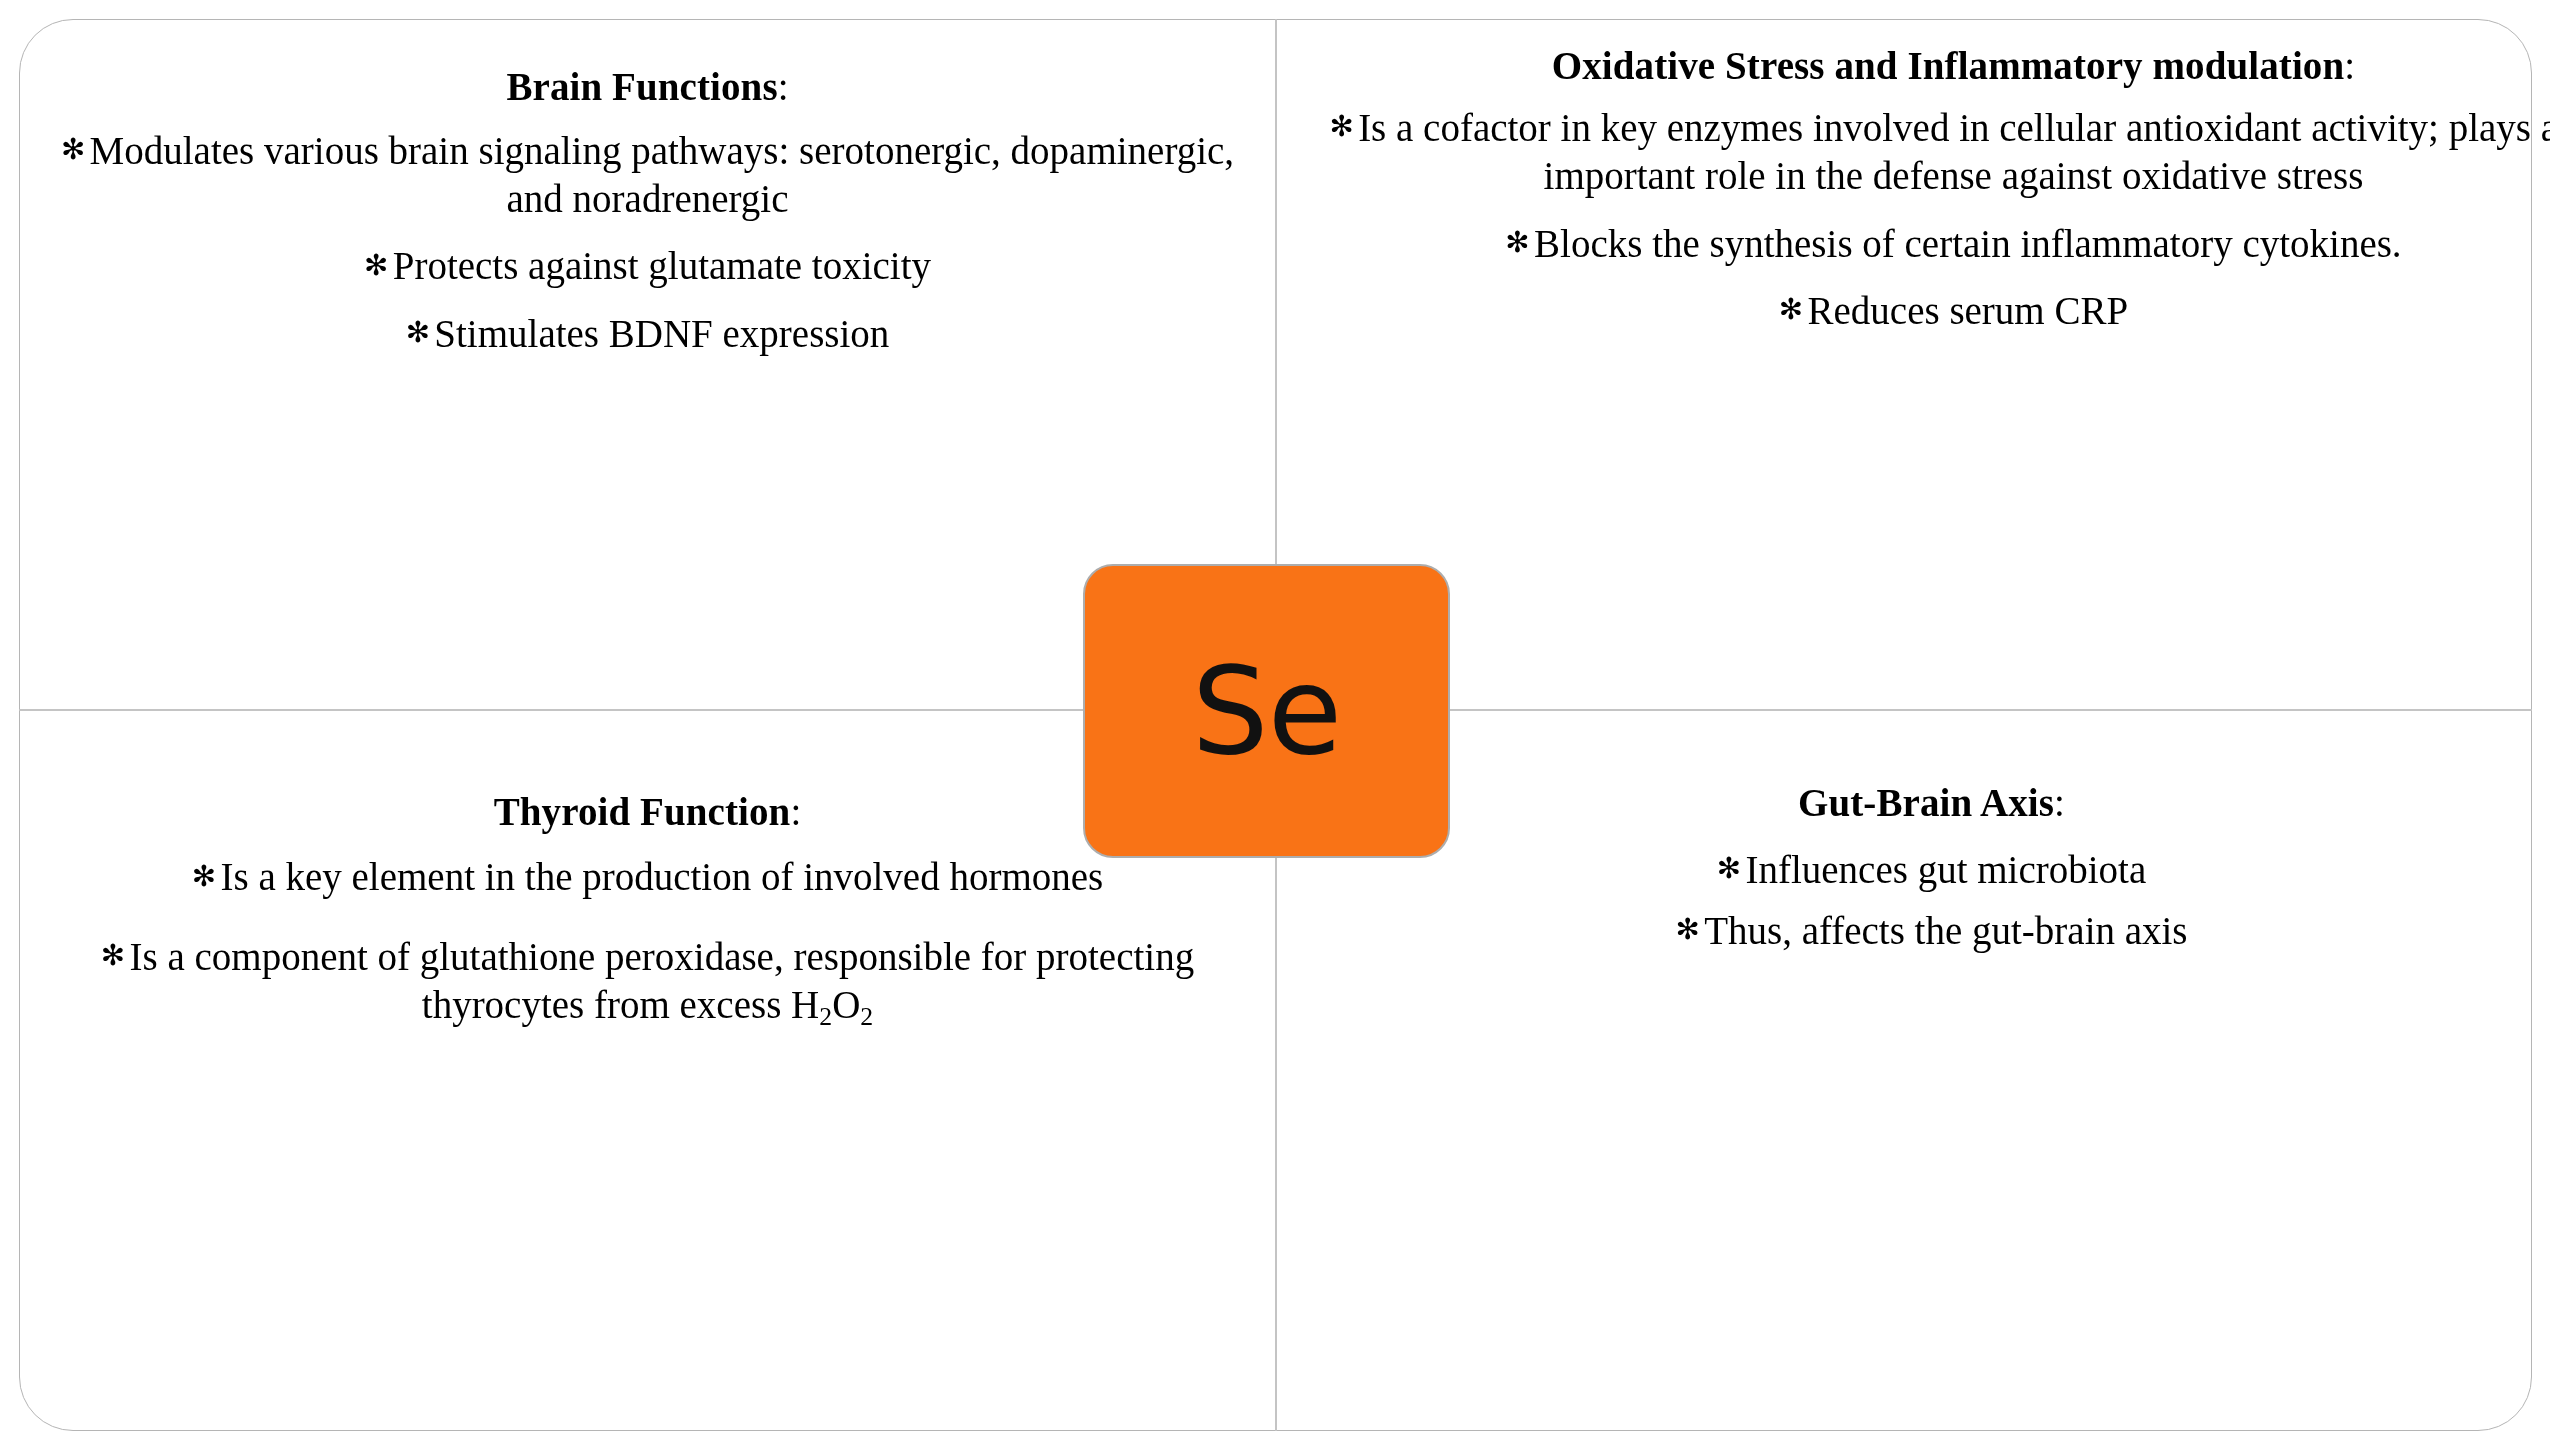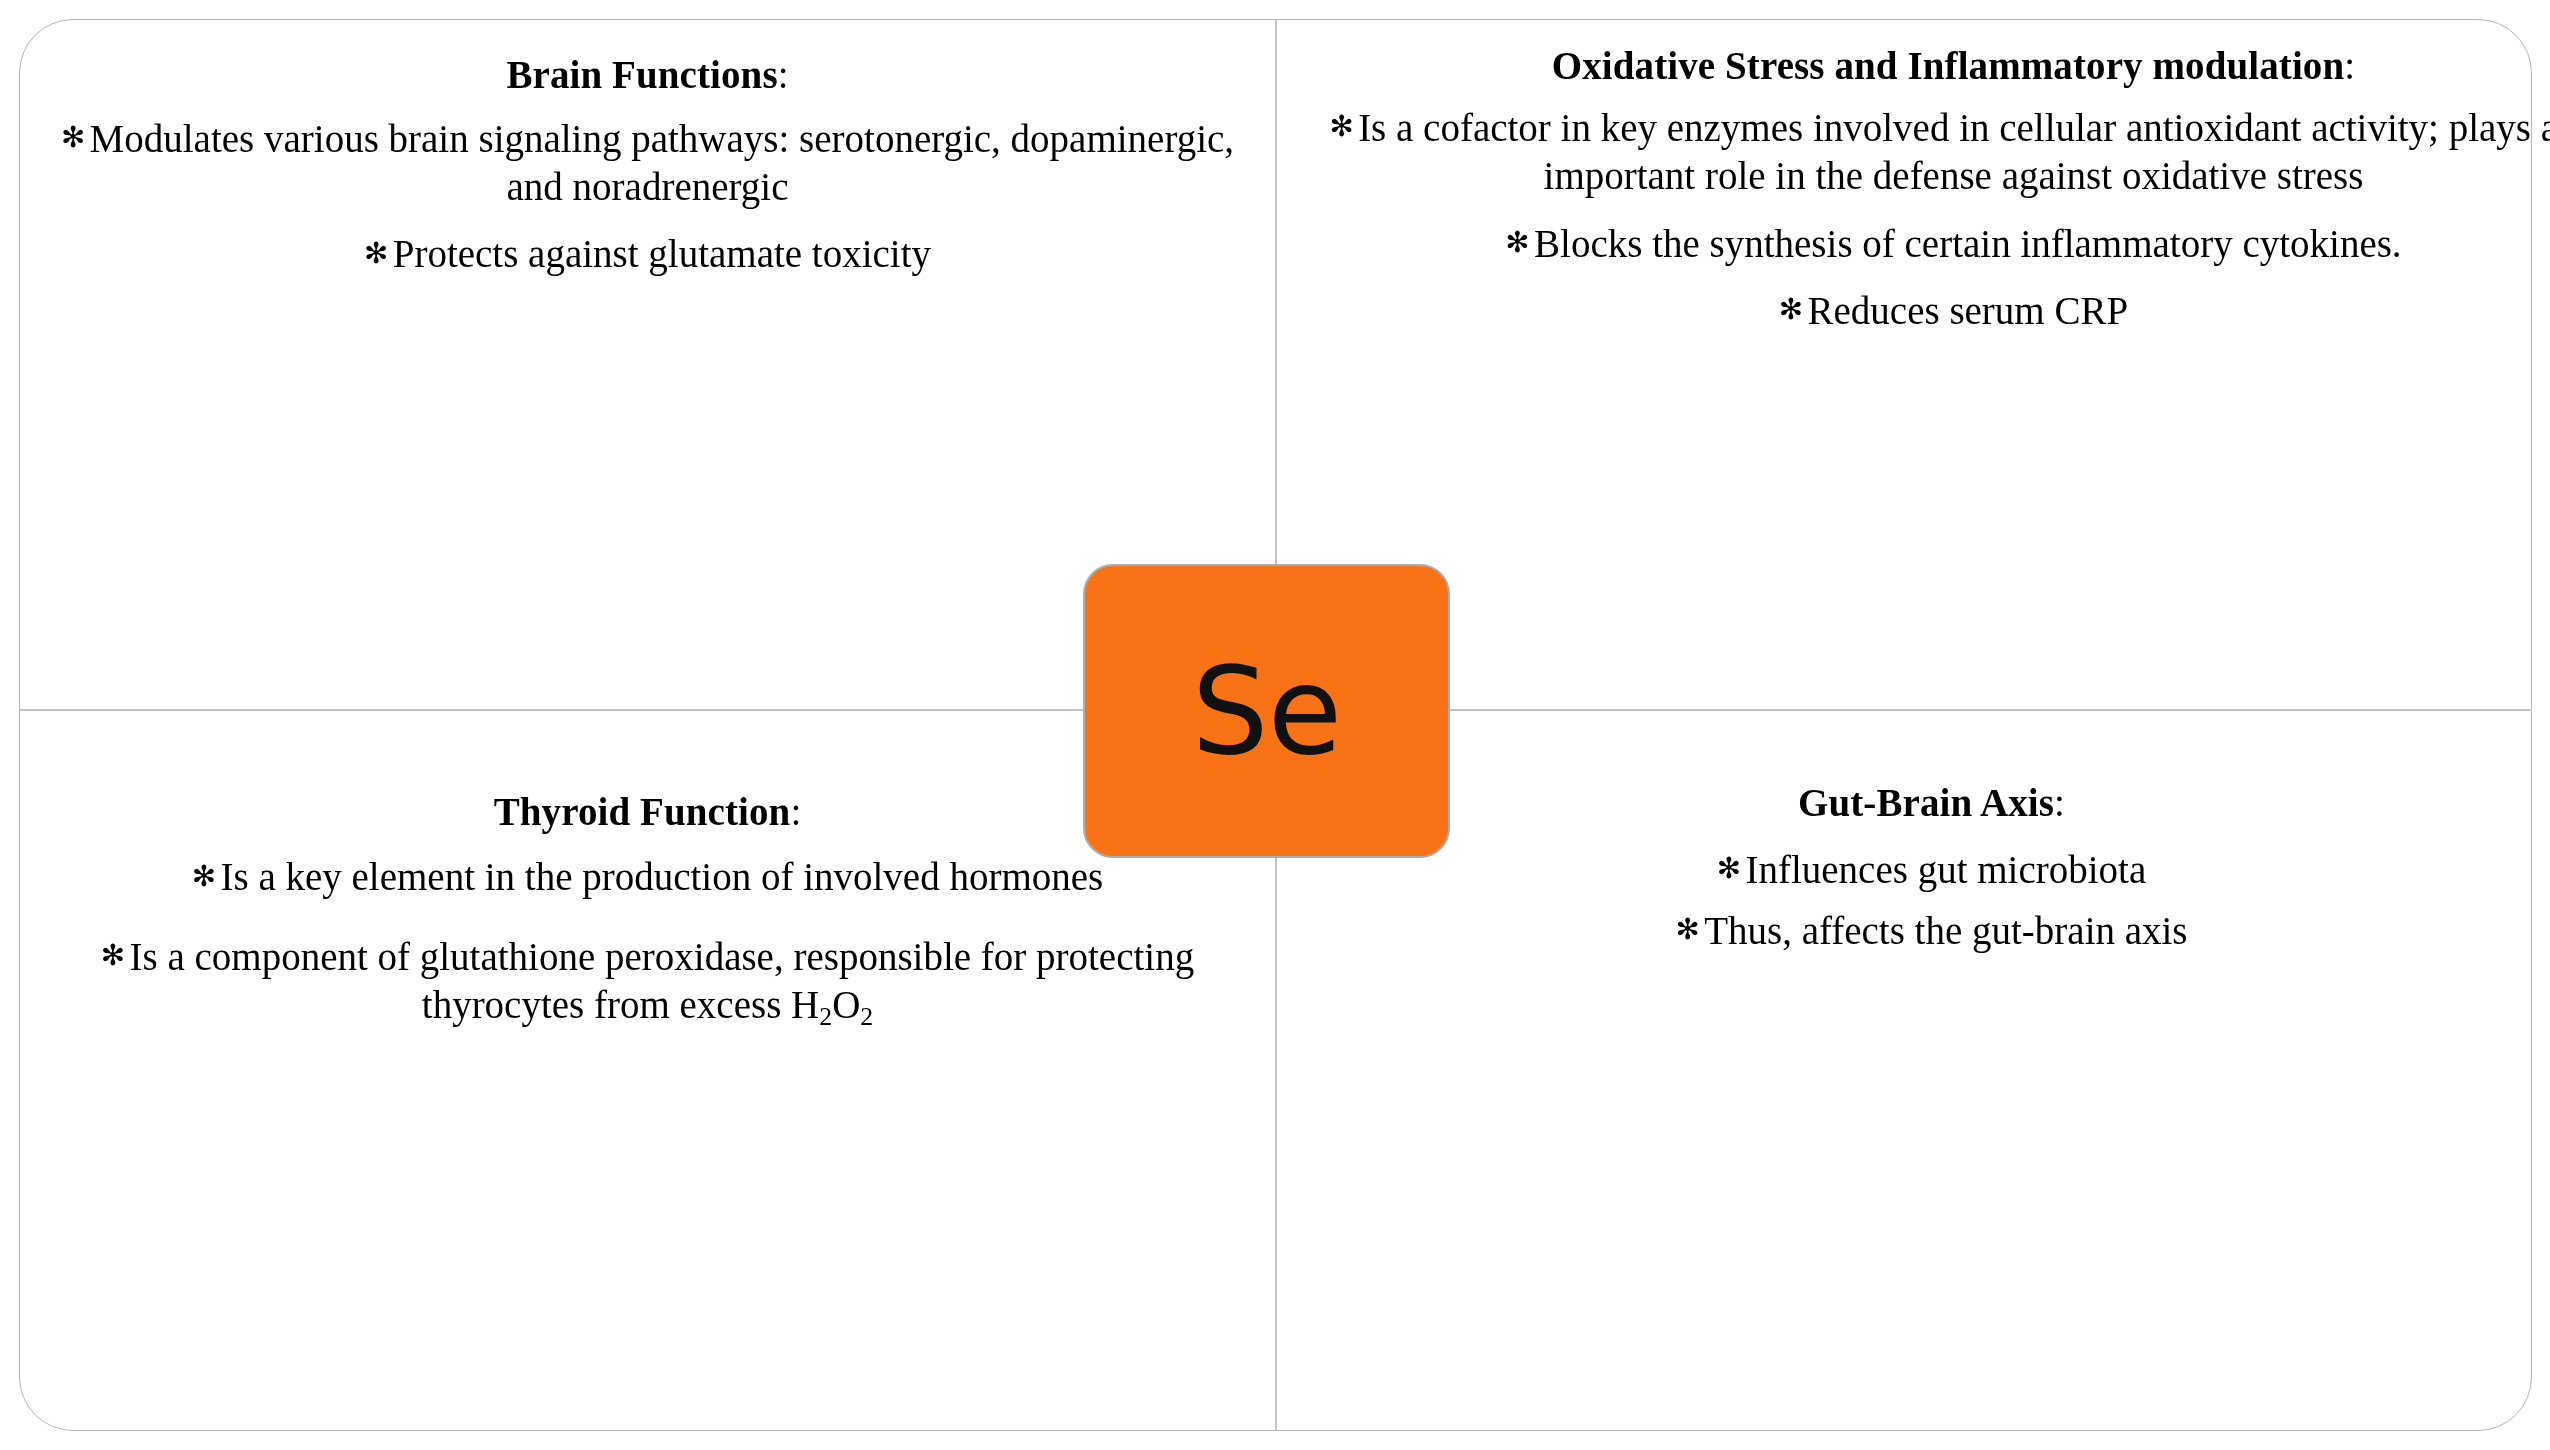--- a/index.html
+++ b/index.html
@@ -52,21 +52,21 @@
     height: 1.7px;
     background: #c4c4c4;
   }
 
   
   .quad {
     position: absolute;
     box-sizing: border-box;
     text-align: center;
   }
-  #quad-tl { left: 21px;   top: 13px;   width: 1253px; height: 687px; padding: 38px 35px 0 35px; }
+  #quad-tl { left: 21px;   top: 25px;   width: 1253px; height: 687px; padding: 38px 35px 0 35px; }
   #quad-tr { left: 1277px; top: 21px;   width: 1353px; height: 687px; padding: 21px 52px 0 52px; }
   #quad-bl { left: 21px;   top: 711px;  width: 1253px; height: 704px; padding: 77px 35px 0 35px; }
   #quad-br { left: 1305px; top: 711px;  width: 1253px; height: 720px; padding: 68px 52px 0 52px; }
 
   .quad-heading {
     font-size: 39px;
     font-weight: bold;
     line-height: 1.23;
     margin: 0 0 8.7px 0;
     letter-spacing: 0.1px;
@@ -143,20 +143,21 @@
 
   <div id="outer-frame"></div>
   <div class="divider-v"></div>
   <div class="divider-h"></div>
 
   <div class="quad" id="quad-tl">
     <div class="quad-heading"><span>Brain Functions</span><span class="colon">:</span></div>
     <ul class="bullet-list">
       <li class="bullet-item"><span class="bullet-glyph">✻</span><span>Modulates various brain signaling pathways: serotonergic, dopaminergic, and noradrenergic</span></li>
       <li class="bullet-item"><span class="bullet-glyph">✻</span><span>Protects against glutamate toxicity</span></li>
+      <li class="bullet-item"><span class="bullet-glyph">✻</span><span>Stimulates BDNF expression</span></li>
     </ul>
   </div>
 
   <div class="quad" id="quad-tr">
     <div class="quad-heading"><span>Oxidative Stress and Inflammatory modulation</span><span class="colon">:</span></div>
     <ul class="bullet-list">
       <li class="bullet-item"><span class="bullet-glyph">✻</span><span>Is a cofactor in key enzymes involved in cellular antioxidant activity; plays an important role in the defense against oxidative stress</span></li>
       <li class="bullet-item"><span class="bullet-glyph">✻</span><span>Blocks the synthesis of certain inflammatory cytokines.</span></li>
       <li class="bullet-item"><span class="bullet-glyph">✻</span><span>Reduces serum CRP</span></li>
     </ul>

